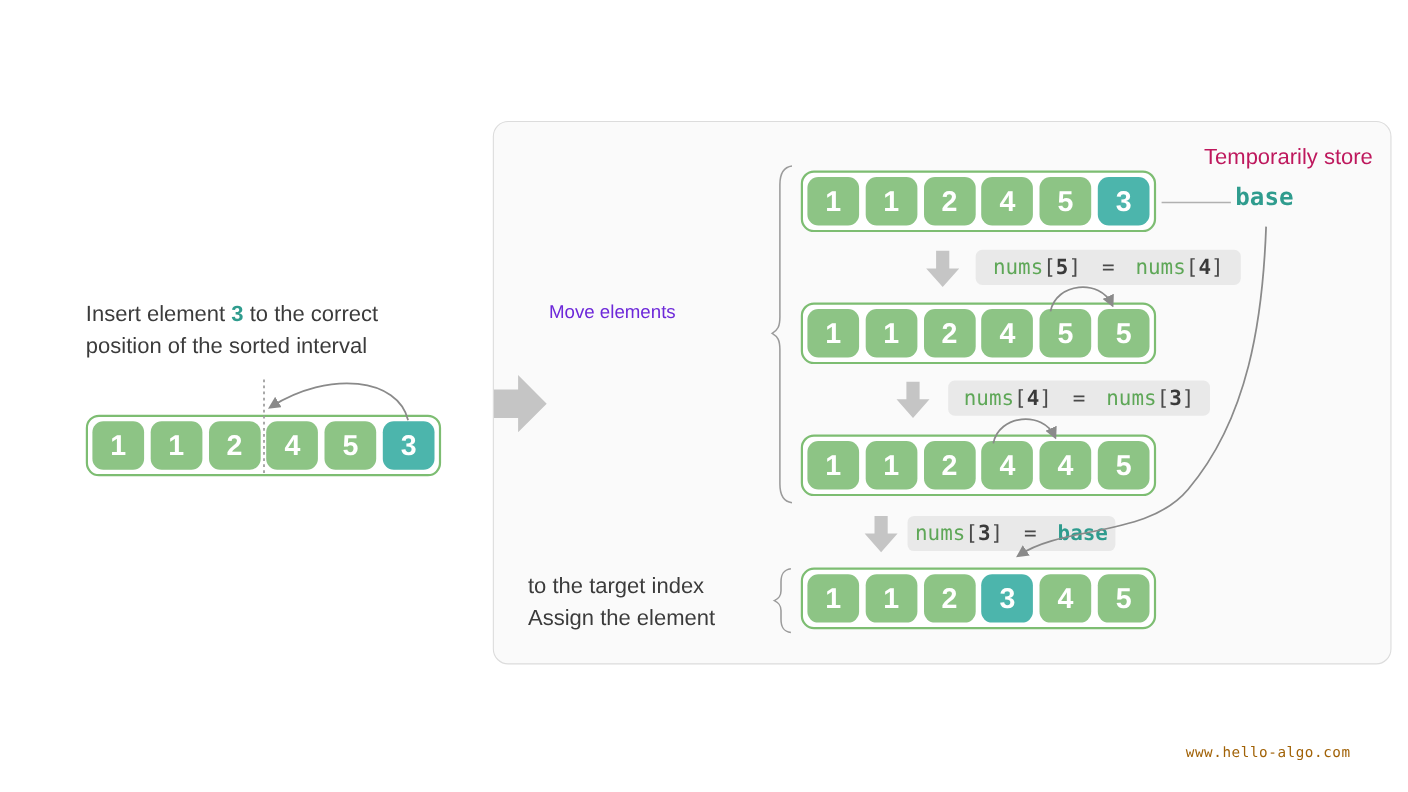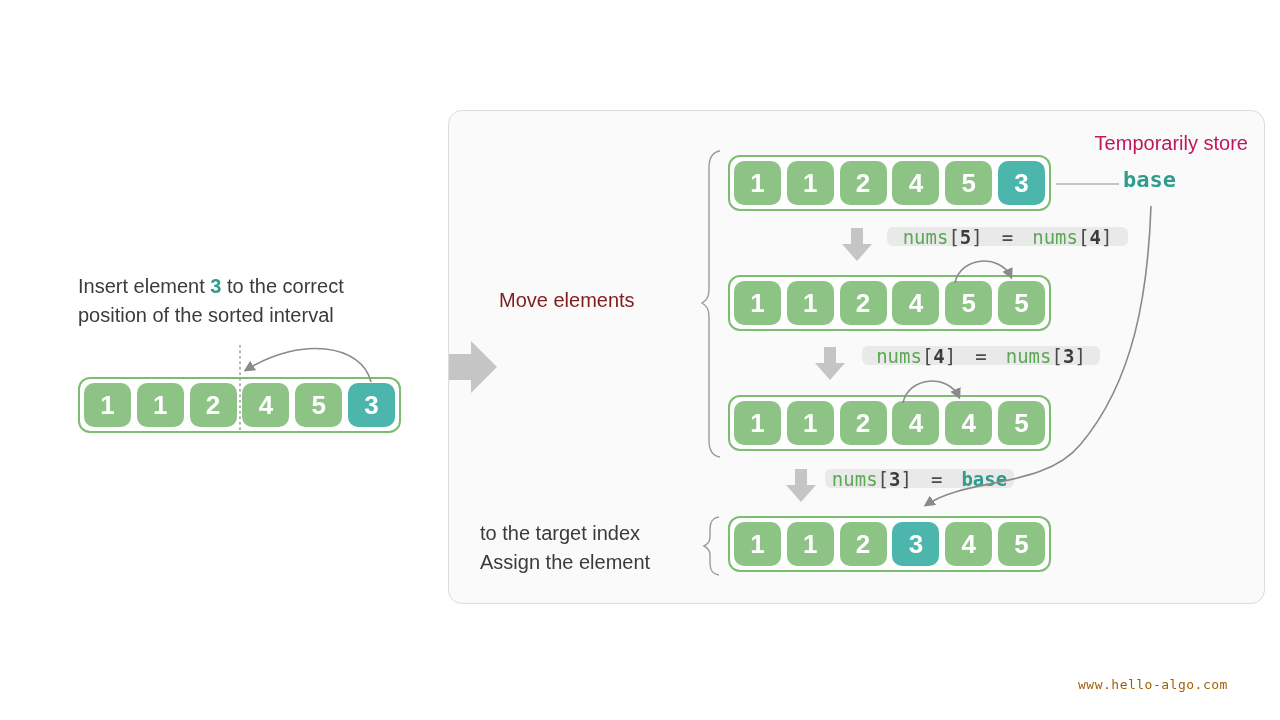--- a/index.html
+++ b/index.html
@@ -17,21 +17,21 @@
   }
 
   
   .caption {
     left:78px; top:272px; width:322px; text-align:left;
     font-size:20px; line-height:29px; color:#3b3b3b;
   }
   .hl { color:#2f9c8e; font-weight:bold; }
   .temp-store { left:1028px; top:132px; width:220px; text-align:right; font-size:20px; color:#be185d; }
   .base-label { left:1123px; top:167px; font-family:"DejaVu Sans Mono", monospace; font-weight:bold; font-size:22px; color:#2f9c8e; }
-  .move-label { left:499px; top:286px; font-size:20px; line-height:29px; color:#7f1d1d; }
+  .move-label { left:499px; top:269px; font-size:17px; line-height:29px; color:#6d28d9; }
   .assign-label { left:480px; top:519px; font-size:20px; line-height:29px; color:#3b3b3b; }
   .watermark { left:1078px; top:677px; font-family:"DejaVu Sans Mono", monospace; font-size:13px; letter-spacing:0.5px; color:#a16207; }
 
   
   .array {
     position:absolute; width:323px; height:56px; background:#ffffff;
     border:2px solid #7dbd72; border-radius:12px;
     display:flex; align-items:center; justify-content:space-between; padding:0 4px;
   }
   .cell {
@@ -41,21 +41,21 @@
   }
   .cell.teal { background:#4cb5ac; }
   .left-array { left:78px; top:377px; }
   .row1 { left:728px; top:155px; }
   .row2 { left:728px; top:275px; }
   .row3 { left:728px; top:395px; }
   .row4 { left:728px; top:516px; }
 
   
   .code-box {
-    position:absolute; height:19px; background:#e9e9e9; border-radius:6px;
+    position:absolute; height:32px; background:#e9e9e9; border-radius:6px;
     display:flex; align-items:center; justify-content:center;
     font-family:"DejaVu Sans Mono", monospace; font-size:19px; white-space:pre;
   }
   .box1 { left:887px; top:227px; width:241px; }
   .box2 { left:862px; top:346px; width:238px; }
   .box3 { left:825px; top:469px; width:189px; }
   .cg   { color:#5ea757; }
   .cnum { color:#3a3a3a; font-weight:bold; }
   .cbr  { color:#4a4a4a; }
   .cop  { color:#4a4a4a; margin:0 19px; }

